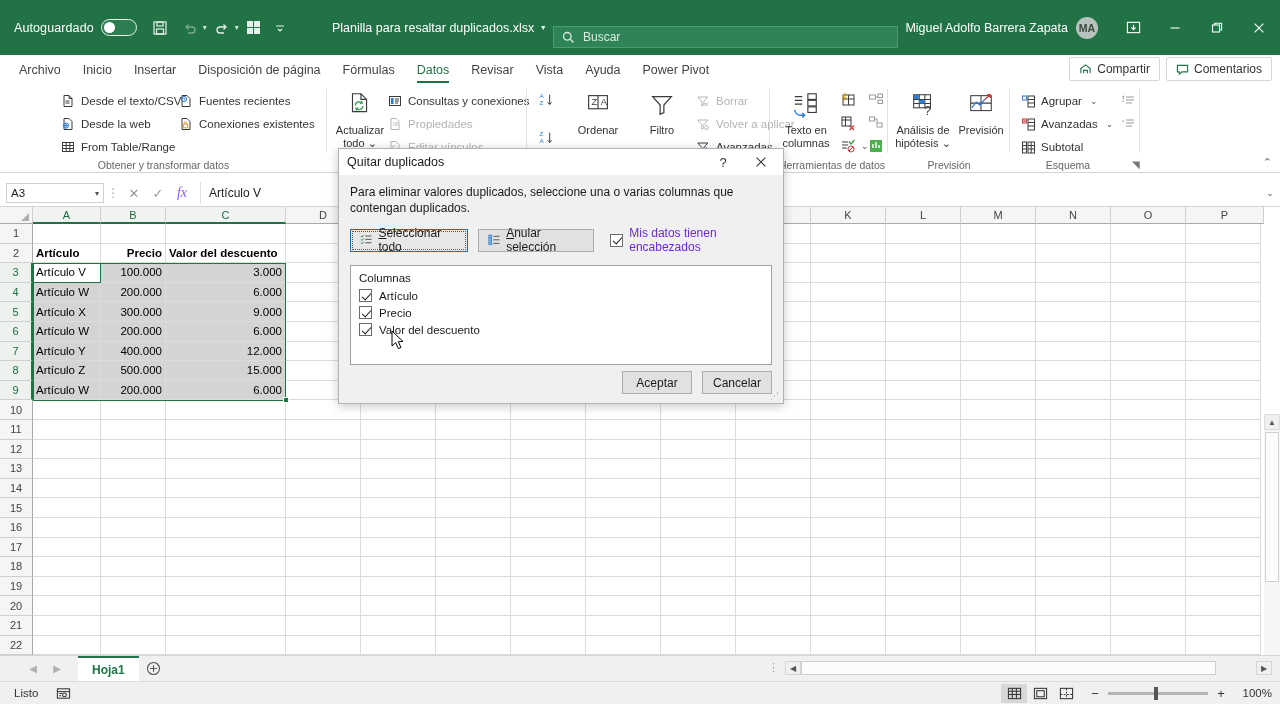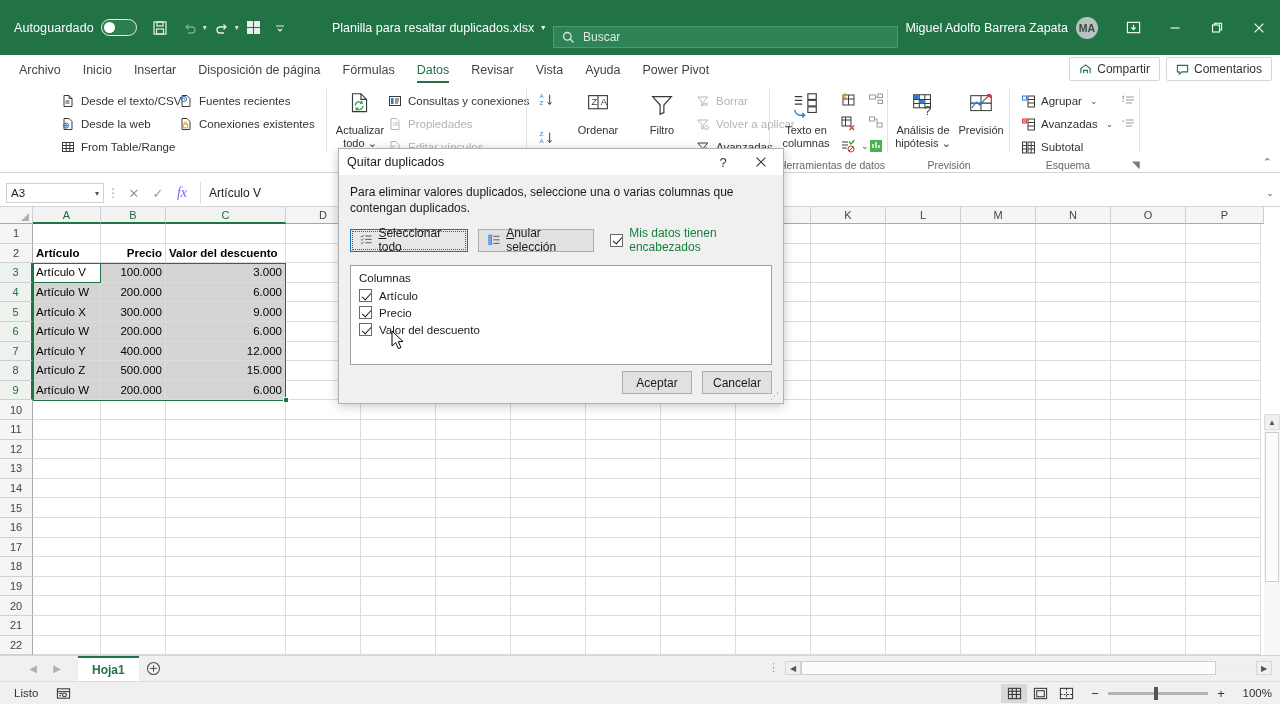--- a/index.html
+++ b/index.html
@@ -241,21 +241,21 @@
   }
   .dlg-body { padding: 9px 11px 0 11px; }
   .dlg-desc { font-size: 12px; color: #1a1a1a; line-height: 16px; }
   .dlg-toolrow { display: flex; align-items: center; margin-top: 10px; gap: 10px; }
   .dbtn {
     height: 23px; padding: 0 9px; background: #e1e1e1; border: 1px solid #adadad;
     display: flex; align-items: center; gap: 6px; font-size: 12px; color: #1a1a1a; cursor: pointer;
   }
   .dbtn.focus { border: 1px solid #1a6fb5; outline: 1px dotted #555; outline-offset: -3px; background: #e8e8e8; }
   .dbtn u { text-decoration: underline; }
-  .chkrow { display: flex; align-items: center; gap: 6px; font-size: 12px; color: #15803d; cursor: pointer; margin-left: 6px; }
+  .chkrow { display: flex; align-items: center; gap: 6px; font-size: 12px; color: #6d28d9; cursor: pointer; margin-left: 6px; }
   .chkbox {
     width: 13px; height: 13px; border: 1px solid #6b6b6b; background: #fff; position: relative; flex: none;
   }
   .chkbox.on::after {
     content: ""; position: absolute; left: 3.5px; top: 0.5px; width: 4px; height: 8px;
     border: solid #1a1a1a; border-width: 0 1.6px 1.6px 0; transform: rotate(42deg);
   }
   .collist {
     margin: 11px 11px 0 11px; height: 100px; background: #fff; border: 1px solid #a0a0a0;
     padding: 6px 8px; position: relative;
@@ -449,20 +449,21 @@
       <div class="smallitem" style="left:178px;top:30px">
         <span class="si">
           <svg width="14" height="14" viewBox="0 0 14 14" fill="none" stroke="#3a3a3a" stroke-width="1">
               <path d="M3 1.5h5l3 3v8H3z"></path>
               <rect x="4.3" y="7.2" width="4.4" height="3.6" stroke="#d9a13b"></rect>
               <path d="M5.3 7.2V6a1.2 1.2 0 0 1 2.4 0v1.2" stroke="#d9a13b"></path>
             </svg>
         </span>
         <span>Conexiones existentes</span>
       </div>
+      <div class="glabel">Obtener y transformar datos</div>
       <div class="gsep"></div>
     </div>
 
     <div class="rgroup" style="left:327px;width:200px">
       <div class="bigbtn" style="left:2px">
         <div class="bi">
           <svg width="30" height="30" viewBox="0 0 32 32" fill="none" stroke="#3a3a3a" stroke-width="1.2">
             <path d="M8 4h9l6 6v13H8z"></path>
               <path d="M17 4v6h6"></path>
             <path d="M11 16.5a4 4 0 0 1 7-2.6M19 17a4 4 0 0 1-7 2.6" stroke="#4aa564" stroke-width="1.6"></path>

